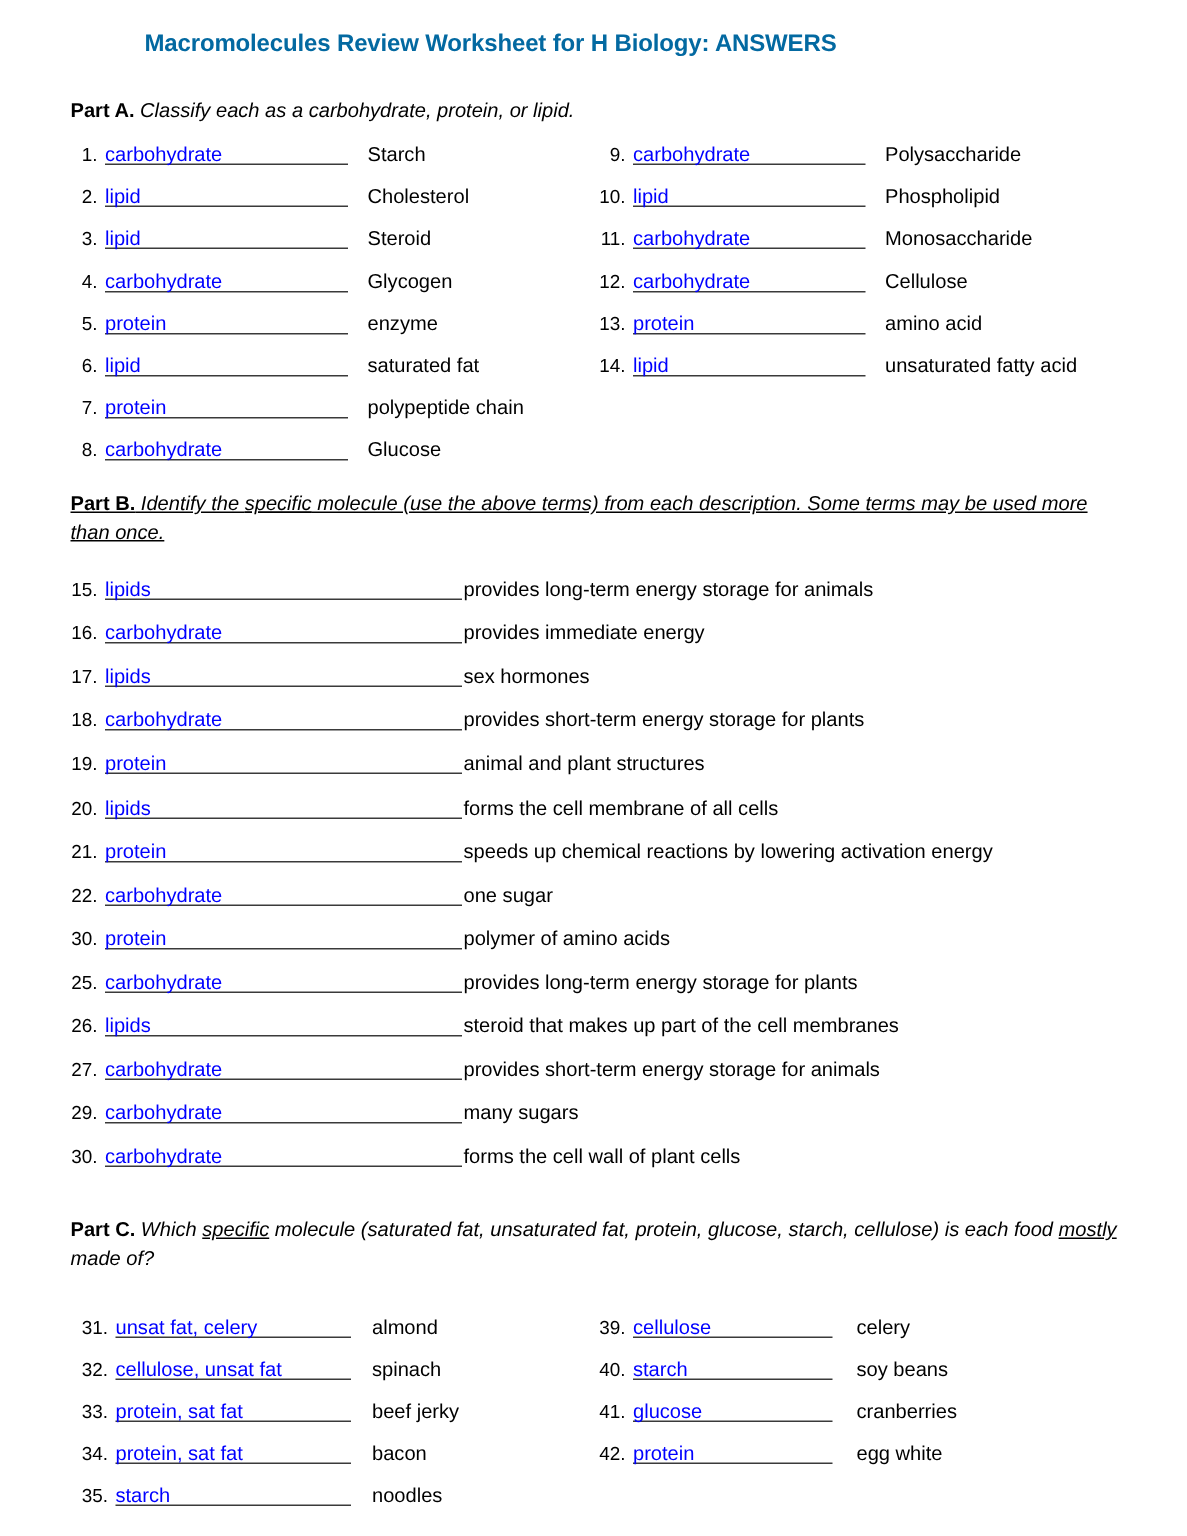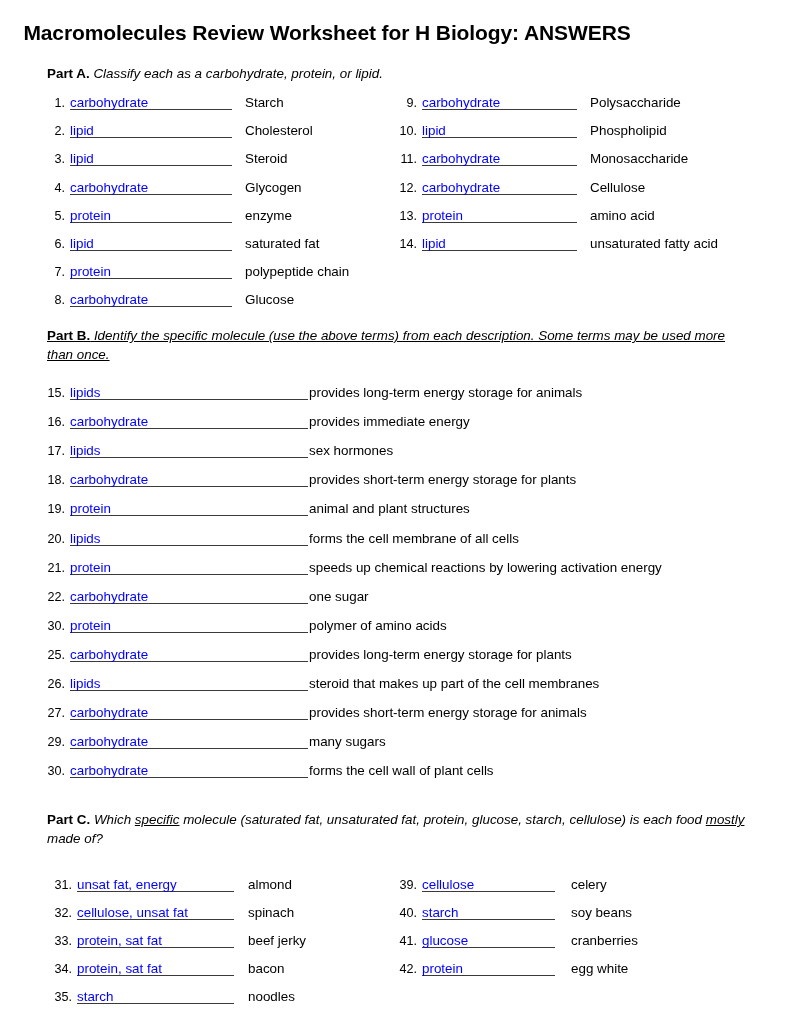--- a/index.html
+++ b/index.html
@@ -23,23 +23,23 @@
     box-sizing: border-box;
   }
 
   
   .doc-title {
     position: absolute;
     top: 21px;
     left: 0;
     width: 654px;
     text-align: center;
-    color: #000000;
+    color: #0369a1;
     font-weight: bold;
-    font-size: 21px;
+    font-size: 16px;
     letter-spacing: -0.1px;
   }
 
   
   .part-heading {
     position: absolute;
     left: 47px;
     width: 700px;
     font-size: 13.4px;
     font-style: italic;
@@ -278,21 +278,21 @@
       </div>
     </div>
 
   <div class="part-heading" id="part-c-heading">
     <span class="part-label">Part C.</span><span> Which </span><span class="u">specific</span><span> molecule (saturated fat, unsaturated fat, protein, glucose, starch, cellulose) is each food </span><span class="u">mostly</span><span> made of?</span>
   </div>
 
   <div id="partc-left-container">
       <div class="item partc-left" style="top: 877px;">
         <span class="num">31.</span>
-        <span class="answer-blank"><span class="answer-text">unsat fat, energy</span></span>
+        <span class="answer-blank"><span class="answer-text">unsat fat, celery</span></span>
         <span class="desc">almond</span>
       </div>
       <div class="item partc-left" style="top: 905.1px;">
         <span class="num">32.</span>
         <span class="answer-blank"><span class="answer-text">cellulose, unsat fat</span></span>
         <span class="desc">spinach</span>
       </div>
       <div class="item partc-left" style="top: 933.2px;">
         <span class="num">33.</span>
         <span class="answer-blank"><span class="answer-text">protein, sat fat</span></span>

